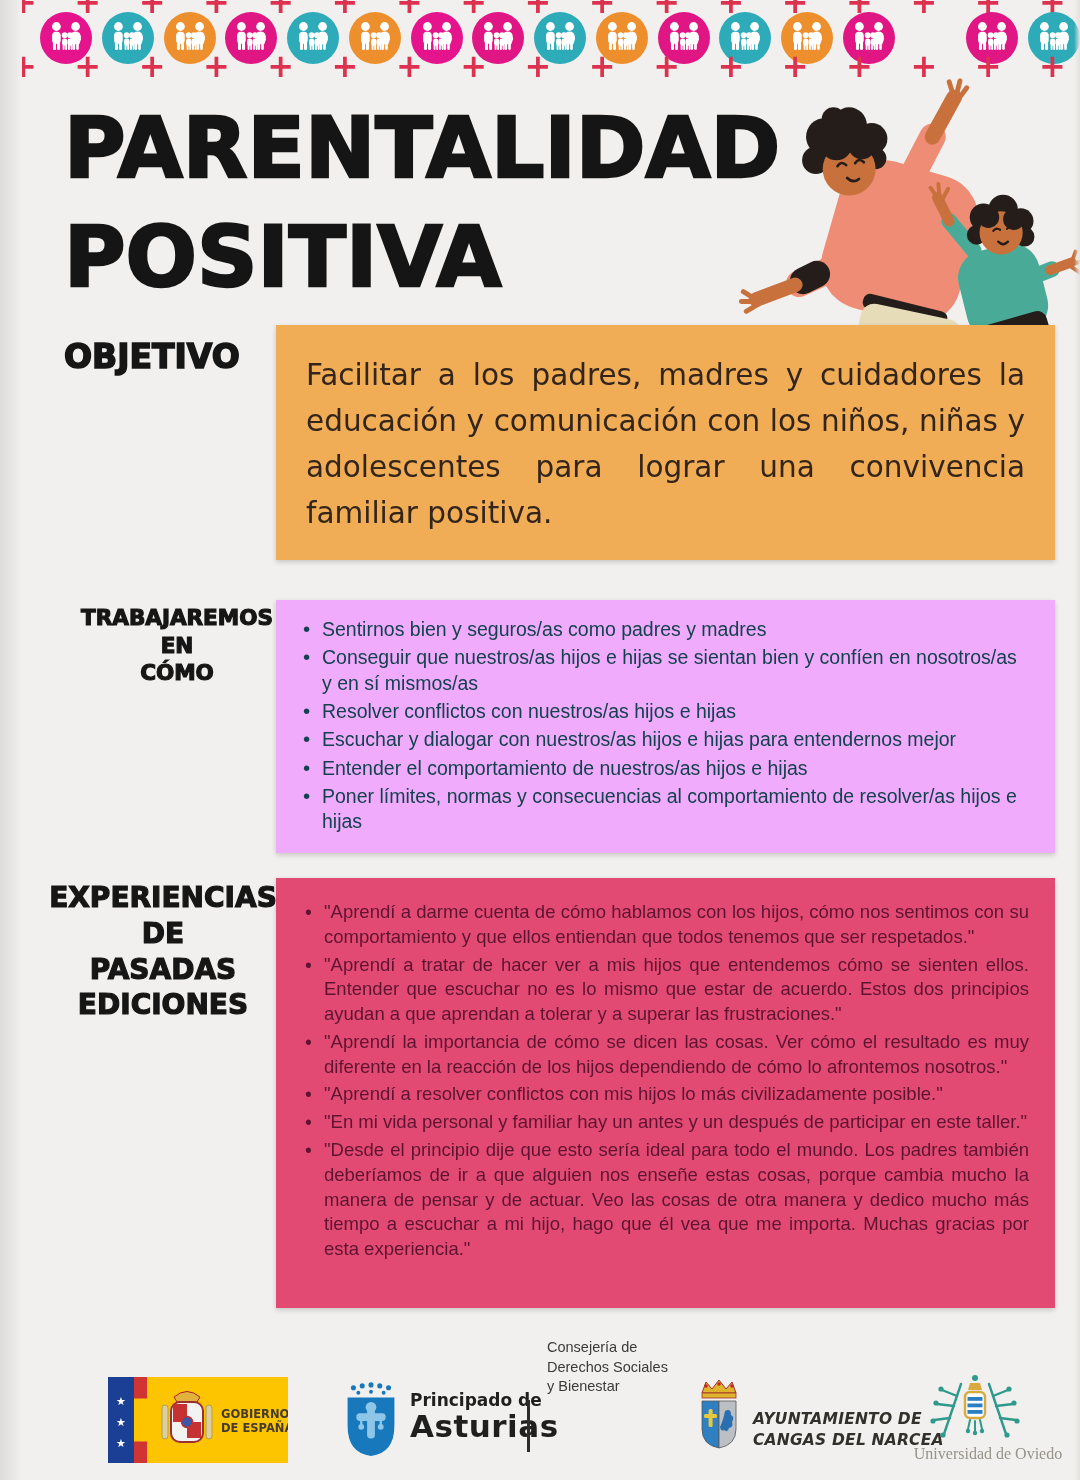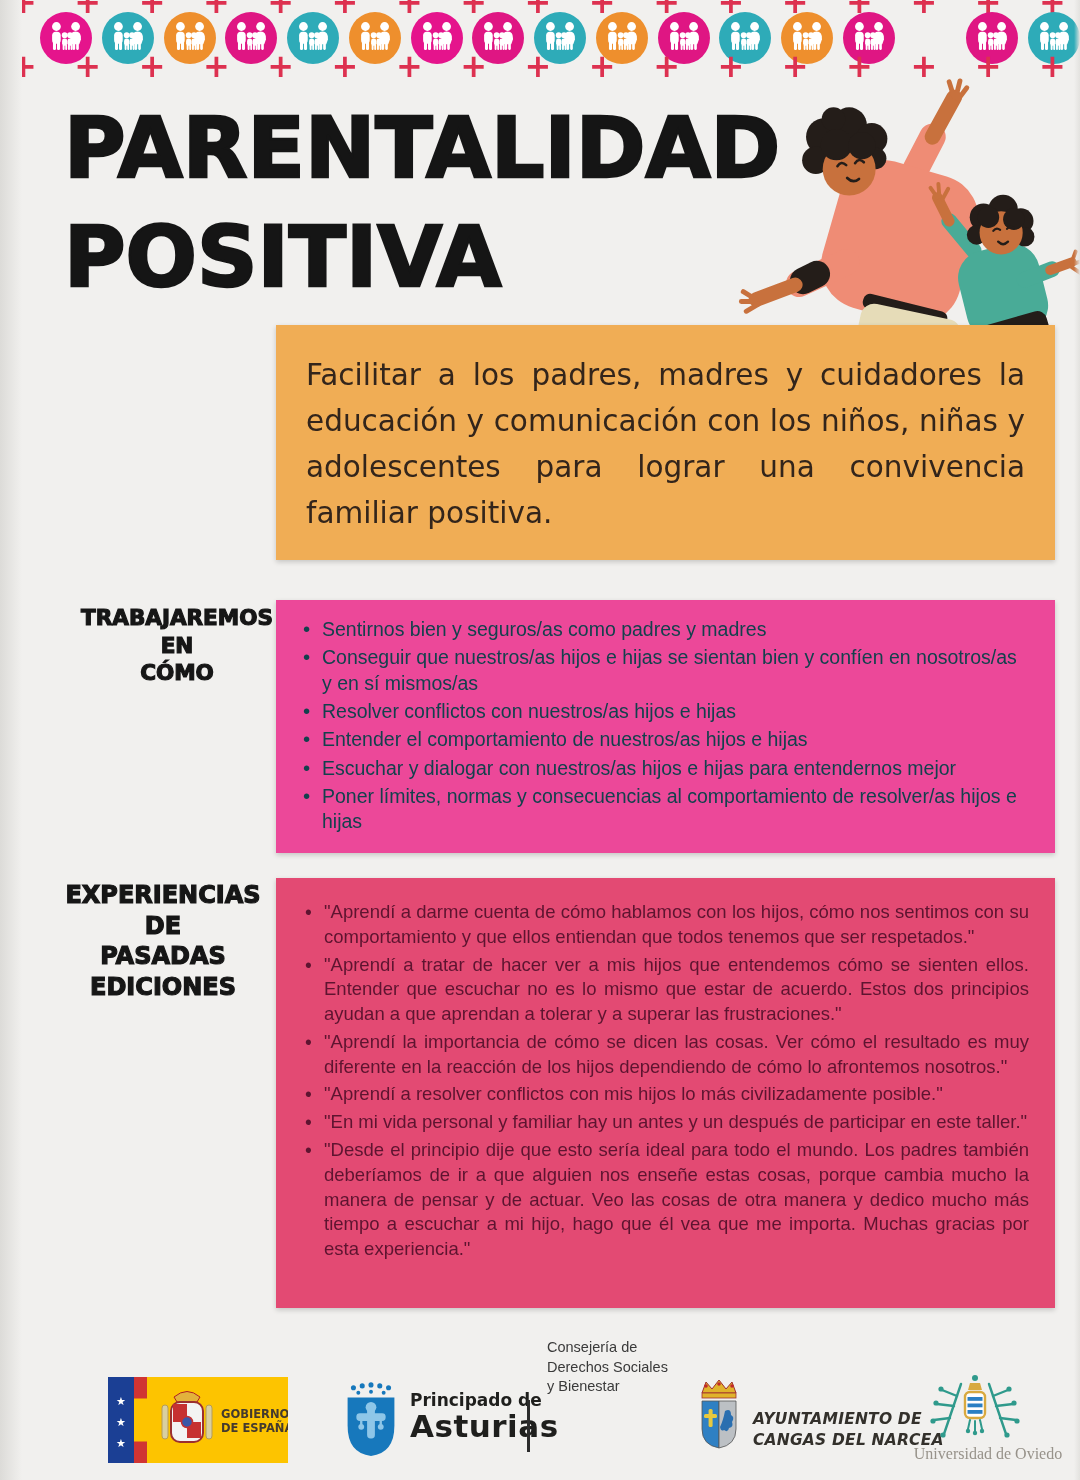--- a/index.html
+++ b/index.html
@@ -39,31 +39,31 @@
   .illustration{position:absolute;left:735px;top:76px;width:345px;height:250px;}
   .illustration svg{width:100%;height:100%;display:block;}
 
   
   .sec-label{
     position:absolute;font-family:"DejaVu Sans",sans-serif;font-weight:bold;color:#161616;
     -webkit-text-stroke:1.2px #161616;text-align:center;line-height:1.28;
   }
   .label-objetivo{left:64px;top:336px;width:220px;text-align:left;font-size:33px;-webkit-text-stroke:1.6px #161616;}
   .label-trabajaremos{left:64px;top:604px;width:226px;font-size:21.5px;}
-  .label-experiencias{left:46px;top:880px;width:234px;font-size:24px;}
+  .label-experiencias{left:46px;top:880px;width:234px;font-size:28px;}
 
   
   .content-box{position:absolute;left:276px;width:779px;box-sizing:border-box;box-shadow:0 2px 5px rgba(0,0,0,.18);}
   .box-objetivo{
     top:325px;min-height:233px;background:#f0ad55;color:#33251b;
     padding:27px 30px 24px 30px;font-size:29.5px;line-height:1.56;text-align:justify;
     font-family:"DejaVu Sans",sans-serif;
   }
   .box-trabajaremos{
-    top:600px;min-height:237px;background:#ec4899;color:#13414d;
+    top:600px;min-height:237px;background:#f0abfc;color:#13414d;
     padding:17px 24px 15px 16px;font-size:19.5px;line-height:1.3;
   }
   .box-experiencias{
     top:878px;min-height:430px;background:#e34a73;color:#5e1430;
     padding:22px 26px 20px 20px;font-size:18.5px;line-height:1.34;text-align:justify;
   }
   .bullet-list{list-style:none;margin:0;padding:0;}
   .bullet-list li{position:relative;padding-left:30px;margin:0 0 3px 0;}
   .bullet-list li::before{content:"\2022";position:absolute;left:11px;top:-1px;font-size:1.05em;}
   .box-experiencias .bullet-list li{padding-left:28px;}
@@ -577,35 +577,36 @@
       <circle cx="255" cy="144" r="11" fill="#241d19"></circle>
         <circle cx="281" cy="146" r="11" fill="#241d19"></circle>
       <path d="M260 158 q3 -4 7 -1" stroke="#241d19" stroke-width="2.2" fill="none" stroke-linecap="round"></path>
       <path d="M274 156 q3 -4 7 -1" stroke="#241d19" stroke-width="2.2" fill="none" stroke-linecap="round"></path>
       <path d="M265 169 q5 5 10 0" stroke="#241d19" stroke-width="2.4" fill="none" stroke-linecap="round"></path>
 
       <rect x="236" y="248" width="82" height="34" rx="10" transform="rotate(-16 277 265)" fill="#241d19"></rect>
     </svg>
   </div>
 
+  <div class="sec-label label-objetivo">OBJETIVO</div>
   <div class="content-box box-objetivo">
     <span>Facilitar a los padres, madres y cuidadores la educación y comunicación con los niños, niñas y adolescentes para lograr una convivencia familiar positiva.</span>
   </div>
 
   <div class="sec-label label-trabajaremos">
     <div>TRABAJAREMOS EN</div>
     <div>CÓMO</div>
   </div>
   <div class="content-box box-trabajaremos">
     <ul class="bullet-list">
         <li>Sentirnos bien y seguros/as como padres y madres</li>
         <li>Conseguir que nuestros/as hijos e hijas se sientan bien y confíen en nosotros/as y en sí mismos/as</li>
         <li>Resolver conflictos con nuestros/as hijos e hijas</li>
+        <li>Escuchar y dialogar con nuestros/as hijos e hijas para entendernos mejor</li>
         <li>Entender el comportamiento de nuestros/as hijos e hijas</li>
-        <li>Escuchar y dialogar con nuestros/as hijos e hijas para entendernos mejor</li>
         <li>Poner límites, normas y consecuencias al comportamiento de resolver/as hijos e hijas</li>
       </ul>
   </div>
 
   <div class="sec-label label-experiencias">
     <div>EXPERIENCIAS DE</div>
     <div>PASADAS EDICIONES</div>
   </div>
   <div class="content-box box-experiencias">
     <ul class="bullet-list">

